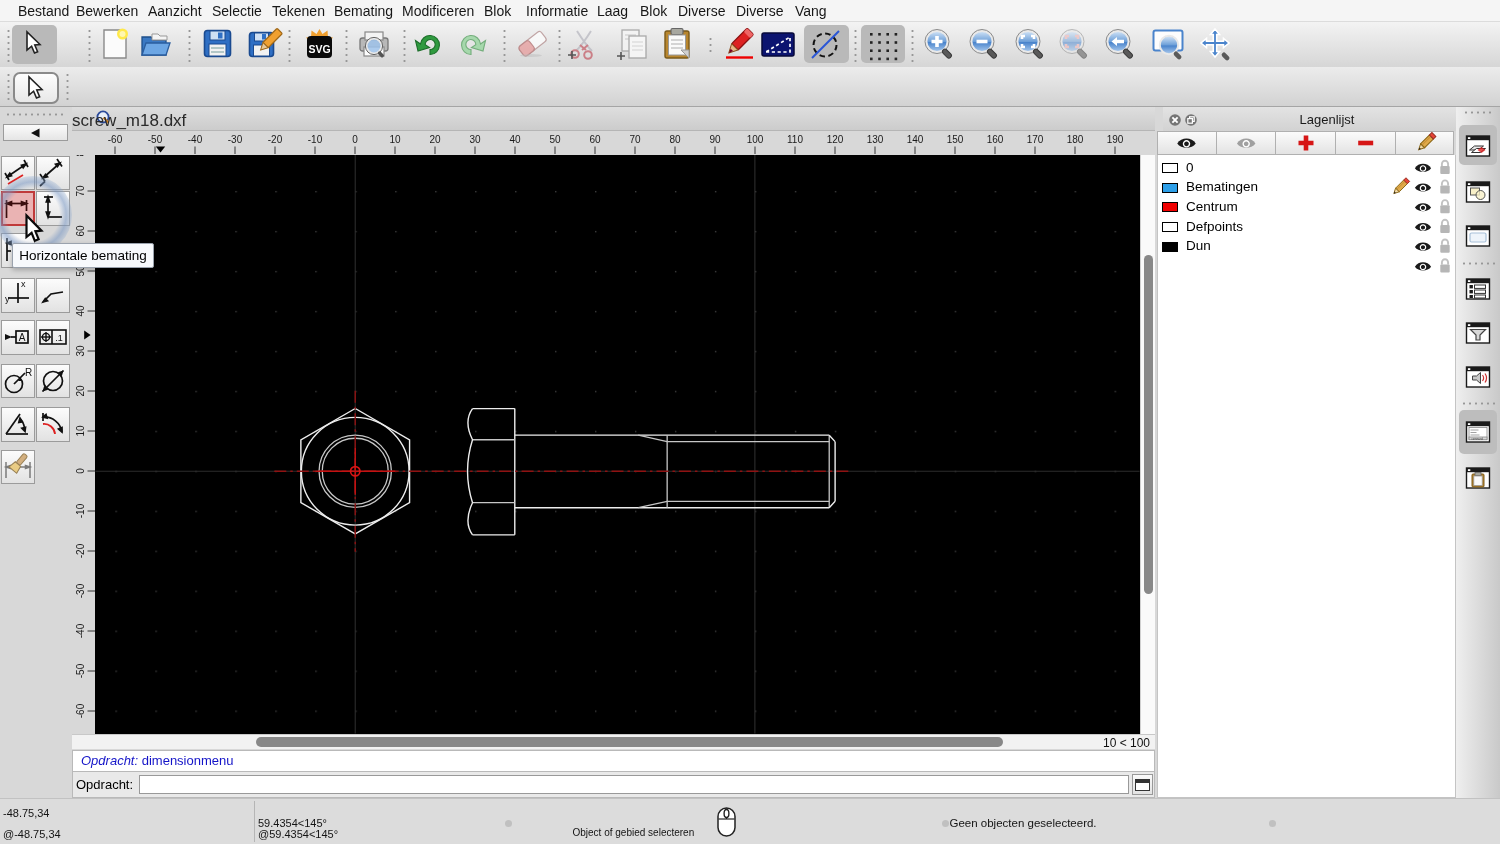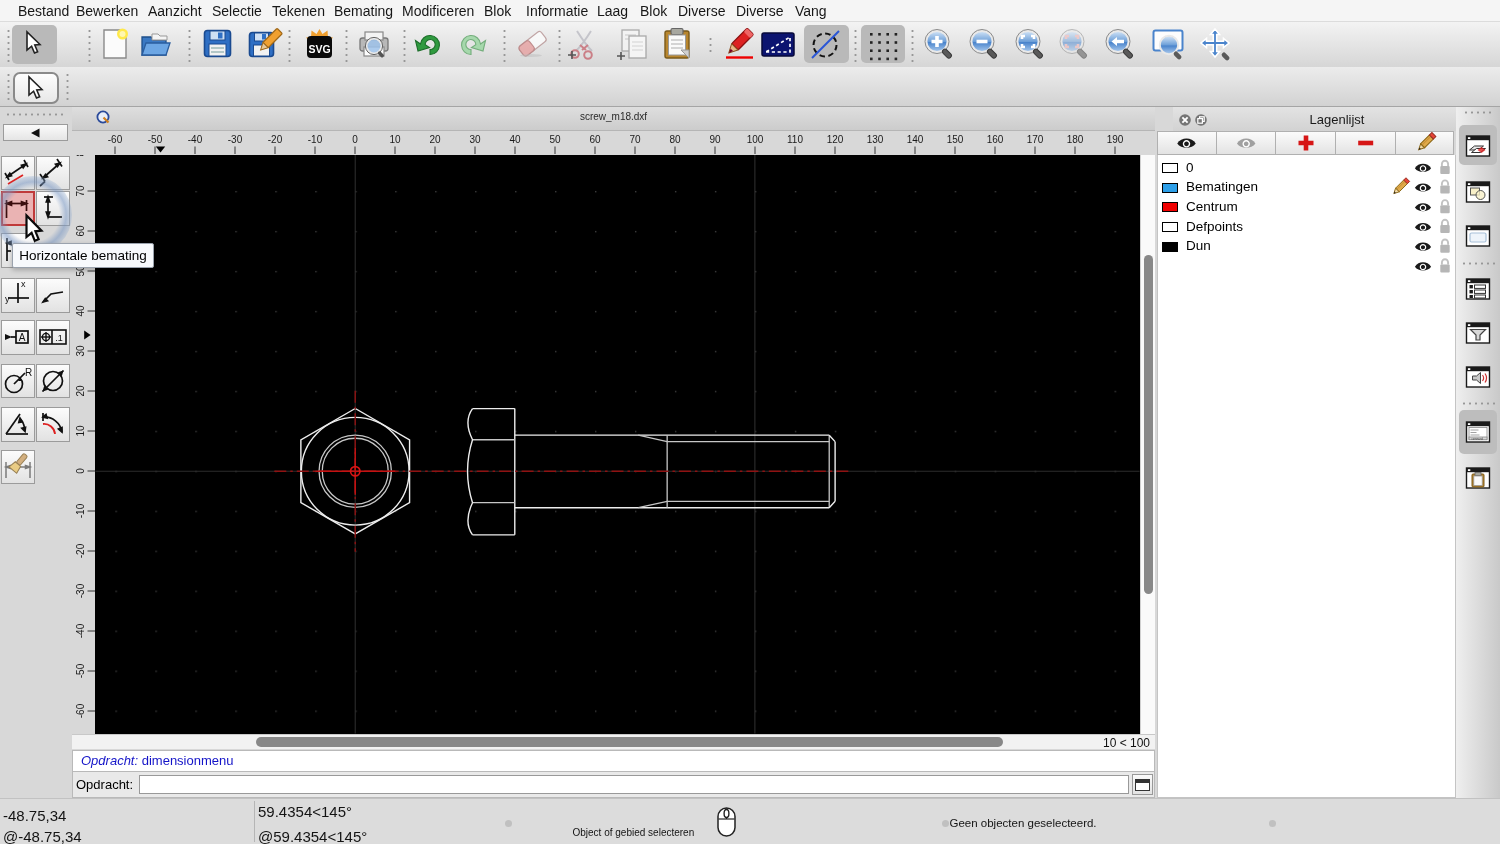--- a/index.html
+++ b/index.html
@@ -19,23 +19,23 @@
 .canvas{left:95px;top:155px;width:1045px;height:578.5px;background:#000}
 .vscroll{left:1140px;top:155px;width:15px;height:578.5px;background:#fafafa;border-left:1px solid #d0d0d0}
 .vthumb{position:absolute;left:3px;width:9px;background:#888;border-radius:4.5px}
 .hscrollrow{left:72px;top:733.5px;width:1083px;height:15.5px;background:#f2f2f2;border-top:1px solid #c8c8c8}
 .hthumb{position:absolute;top:2.5px;height:10px;background:#888;border-radius:5px}
 .cmdhist{left:72px;top:749.5px;width:1083px;height:21px;background:#fff;border:1px solid #b9b9b9;border-bottom:none;font-size:13px;padding-left:8px;padding-top:2px;color:#1414c8}
 .cmdrow{left:72px;top:770.5px;width:1083px;height:27px;background:#e9e9e9;border:1px solid #b9b9b9}
 .cmdinput{position:absolute;left:66px;top:3.5px;width:990px;height:19px;background:#fff;border:1px solid #999}
 .cmdbtn{position:absolute;left:1059px;top:2px;width:21px;height:21px;background:linear-gradient(#fafafa,#e2e2e2);border:1px solid #999}
 .statusbar{left:0;top:797.5px;width:1500px;height:46.5px;background:#dcdcdc;border-top:1px solid #c2c2c2}
-.statusbar div{position:absolute;font-size:15px;color:#141414}
+.statusbar div{position:absolute;font-size:11px;color:#141414}
 .ldock{left:1157px;top:107px;width:298.5px;height:690.5px}
-.ltitle{position:absolute;left:16px;top:0;width:298.5px;height:24px;background:linear-gradient(#e3e3e3,#d2d2d2)}
+.ltitle{position:absolute;left:6px;top:0;width:298.5px;height:24px;background:linear-gradient(#e3e3e3,#d2d2d2)}
 .lbar{position:absolute;left:0;top:24px;width:298.5px;height:24px}
 .lbtn{position:absolute;top:0;height:24px;background:linear-gradient(#fbfbfb,#e3e3e3);border:1px solid #b0b0b0}
 .llist{position:absolute;left:0;top:48px;width:298.5px;height:642.5px;background:#fff;border:1px solid #c4c4c4;border-top:none}
 .lrow{position:absolute;left:0;width:100%;height:19.7px;font-size:13.5px;color:#000}
 .sw{position:absolute;left:4px;top:4.5px;width:16px;height:10px;border:1.5px solid #000}
 .rstrip{left:1455.5px;top:107px;width:44.5px;height:690.5px;background:linear-gradient(90deg,#efefef,#c9c9c9)}
 .rsel{position:absolute;left:3px;width:38px;background:#bdbdbd;border-radius:5px}
 .tooltip{left:12px;top:242.5px;width:142px;height:25px;background:#f7f9fc;border:1px solid #9aa2ad;border-radius:2px;font-size:13.5px;color:#000;text-align:center;padding-top:4px;box-shadow:0 2px 5px rgba(0,0,0,.25)}
 svg{position:absolute;overflow:visible}
 .ic{position:absolute}
@@ -425,21 +425,21 @@
           <path d="M13.5,14 L20.5,14 L22,22 L12,22 Z" fill="#e8c060" stroke="#7a5a20" stroke-width="1"></path>
         </g>
       </g>
     </svg>
 </div>
 <div class="abs mdititle">
 <svg class="ic" style="left:24px;top:3px" width="14" height="14">
       <circle cx="7" cy="7" r="5.6" fill="#e8eef8" stroke="#2a4a9a" stroke-width="1.8"></circle>
       <line x1="7.5" y1="7.5" x2="12.5" y2="12.5" stroke="#d08020" stroke-width="2.2"></line>
     </svg>
-<div style="position:absolute;left:0;width:100%;top:4px;text-align:center;font-size:10px;color:#2a2a2a">screw_m18.dxf</div>
+<div style="position:absolute;left:0;width:100%;top:4px;text-align:left;font-size:17px;color:#2a2a2a">screw_m18.dxf</div>
 </div>
 <svg class="abs" style="left:72px;top:131px" width="1083" height="24" viewBox="0 0 1083 24">
 <line x1="43" y1="15.6" x2="43" y2="23" stroke="#505050" stroke-width="1.2"></line>
 <text x="43" y="11.5" font-size="10" fill="#1a1a1a" text-anchor="middle">-60</text>
 <line x1="83" y1="15.6" x2="83" y2="23" stroke="#505050" stroke-width="1.2"></line>
 <text x="83" y="11.5" font-size="10" fill="#1a1a1a" text-anchor="middle">-50</text>
 <line x1="123" y1="15.6" x2="123" y2="23" stroke="#505050" stroke-width="1.2"></line>
 <text x="123" y="11.5" font-size="10" fill="#1a1a1a" text-anchor="middle">-40</text>
 <line x1="163" y1="15.6" x2="163" y2="23" stroke="#505050" stroke-width="1.2"></line>
 <text x="163" y="11.5" font-size="10" fill="#1a1a1a" text-anchor="middle">-30</text>
@@ -768,21 +768,21 @@
           <rect x="3" y="-0.5" width="6" height="3" fill="#a8a8a0" stroke="#666" stroke-width=".8"></rect>
           <rect x="1.8" y="3" width="8.4" height="9.5" fill="#fafafa" stroke="#999" stroke-width=".8"></rect>
         </g>
       </g>
 </svg>
 </div>
 <div class="abs statusbar">
 <div style="left:3px;top:8px">-48.75,34</div>
 <div style="left:3px;top:29px">@-48.75,34</div>
 <div style="position:absolute;left:253.5px;top:2px;width:1px;height:41px;background:#b5b5b5"></div>
-<div style="left:258px;top:4px">59.4354&lt;145°</div>
+<div style="left:258px;top:18px">59.4354&lt;145°</div>
 <div style="left:258px;top:29px">@59.4354&lt;145°</div>
 <div style="left:505px;top:21px;width:7px;height:7px;border-radius:50%;background:#c0c0c0"></div>
 <div style="left:941.5px;top:21px;width:7px;height:7px;border-radius:50%;background:#c0c0c0"></div>
 <div style="left:1269px;top:21px;width:7px;height:7px;border-radius:50%;background:#c0c0c0"></div>
 <div style="left:572.5px;top:28px;font-size:10px">Object of gebied selecteren</div>
 <div style="left:949.5px;top:18px;font-size:11.5px">Geen objecten geselecteerd.</div>
 <svg class="ic" style="left:717px;top:8px" width="19" height="30" viewBox="0 0 19 30">
       <rect x="1" y="1" width="17" height="28" rx="8.5" fill="#fff" stroke="#222" stroke-width="1.5"></rect>
       <line x1="1.5" y1="12" x2="17.5" y2="12" stroke="#222" stroke-width="1.2"></line>
       <line x1="9.5" y1="1.5" x2="9.5" y2="12" stroke="#222" stroke-width="1.2"></line>

